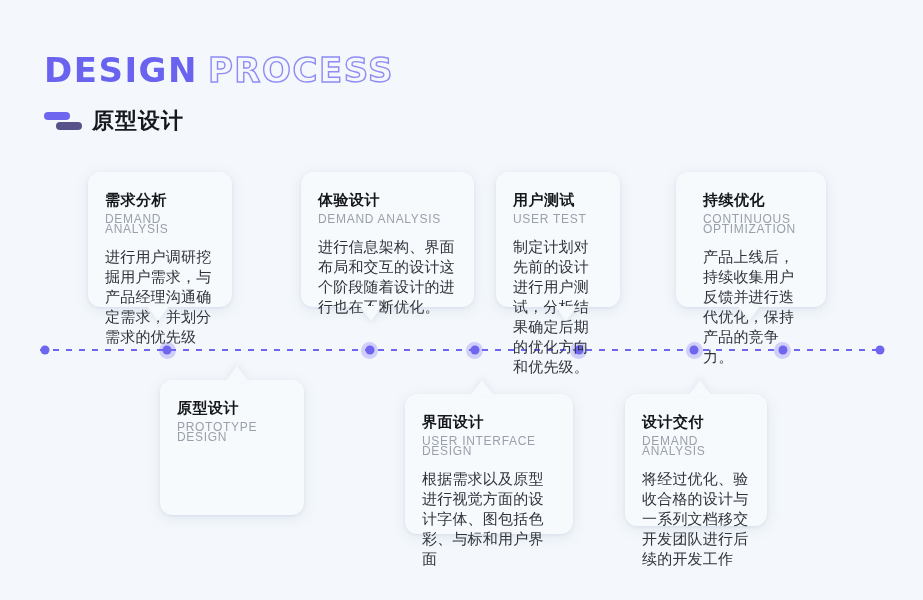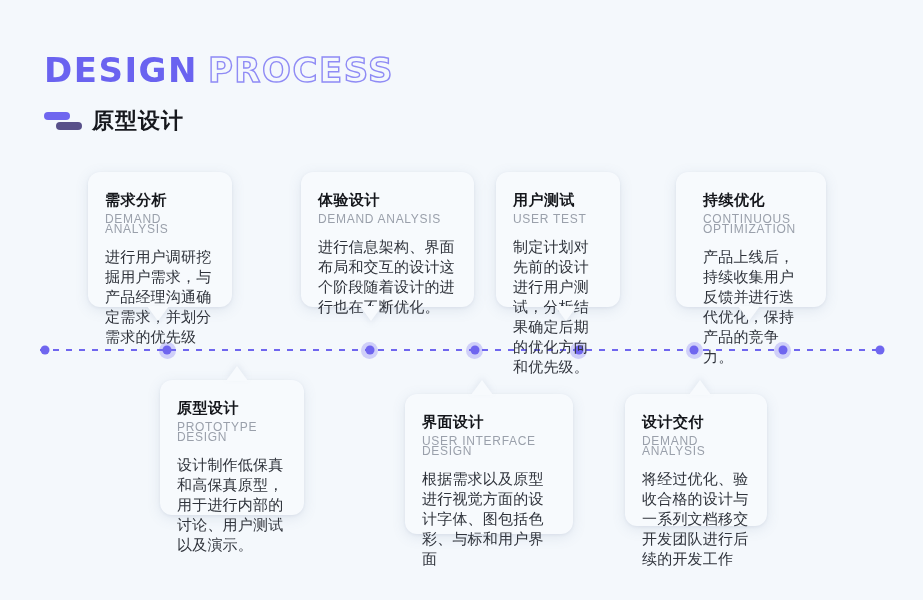--- a/index.html
+++ b/index.html
@@ -221,21 +221,20 @@
 <div class="card top" style="left:676px; top:172px; width:150px; height:135px;padding-left:27px;">
   <div class="card-title">持续优化</div>
   <div class="card-subtitle">CONTINUOUS OPTIMIZATION</div>
   <div class="card-body">产品上线后，持续收集用户反馈并进行迭代优化，保持产品的竞争力。</div>
   <span class="card-tail" style="left:62px;"></span>
 </div>
 
 <div class="card bottom" style="left:160px; top:380px; width:144px; height:135px;">
   <div class="card-title">原型设计</div>
   <div class="card-subtitle">PROTOTYPE DESIGN</div>
-  <div class="card-body">设计制作低保真和高保真原型，用于进行内部的讨论、用户测试以及演示。</div>
   <span class="card-tail" style="left:66px;"></span>
 </div>
 
 <div class="card bottom" style="left:405px; top:394px; width:168px; height:140px;">
   <div class="card-title">界面设计</div>
   <div class="card-subtitle">USER INTERFACE DESIGN</div>
   <div class="card-body">根据需求以及原型进行视觉方面的设计字体、图包括色彩、与标和用户界面</div>
   <span class="card-tail" style="left:66px;"></span>
 </div>
 

